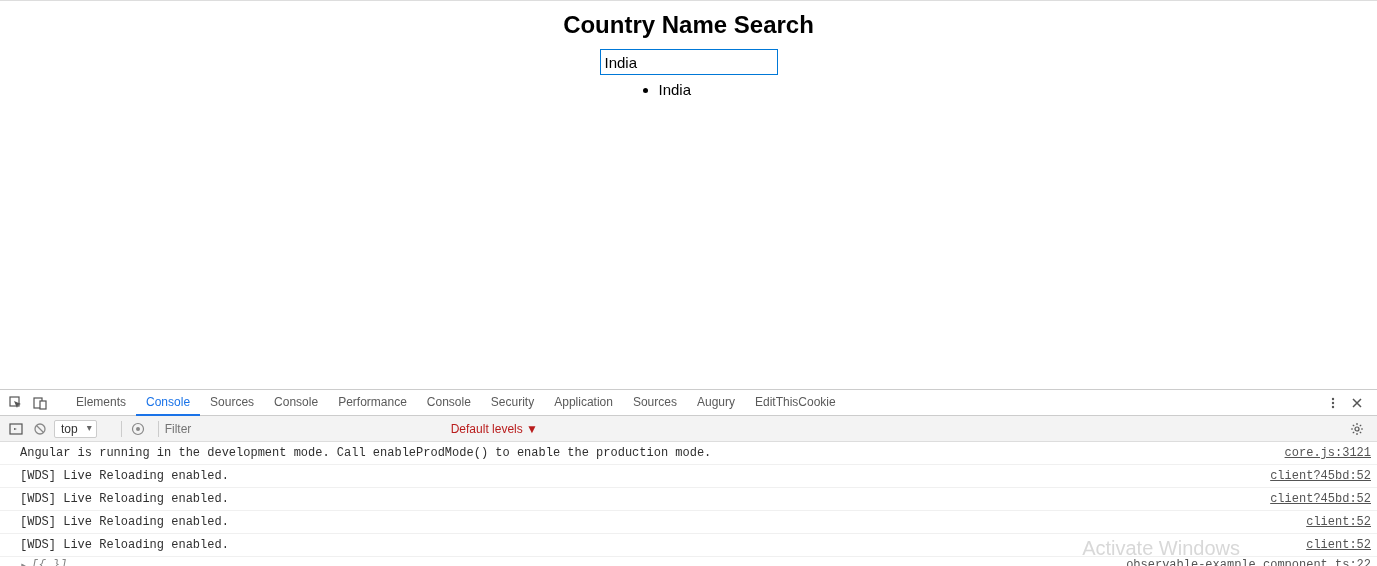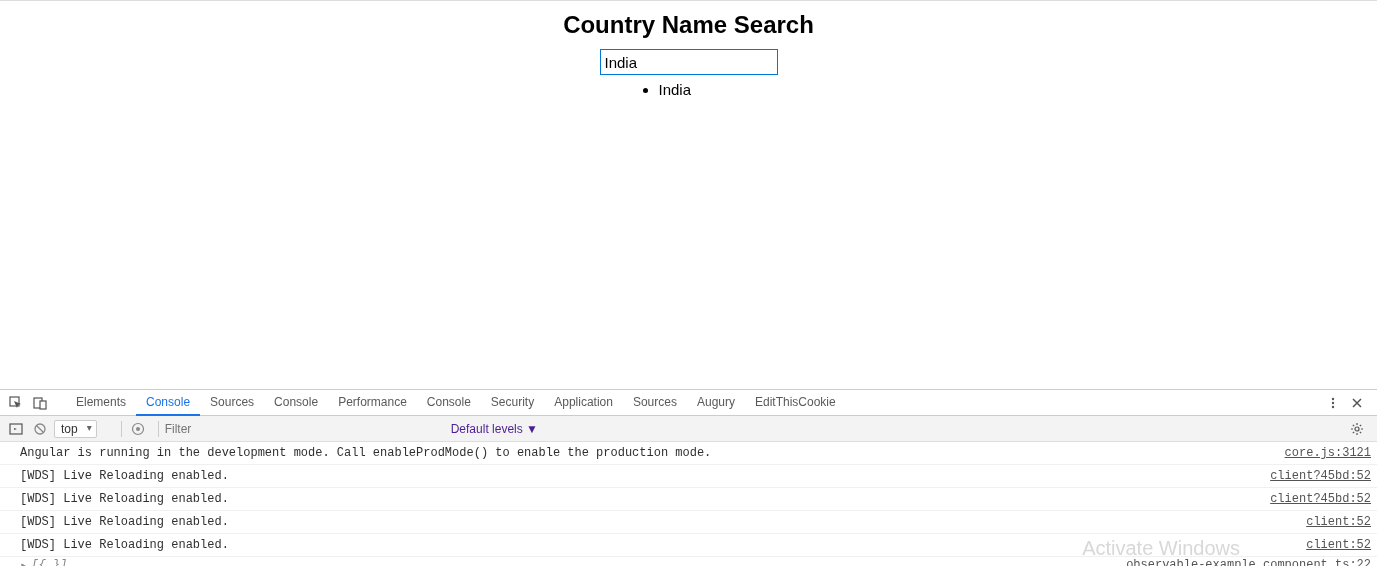--- a/index.html
+++ b/index.html
@@ -20,21 +20,21 @@
     .dt-tabs .tab { padding: 5px 10px; color: #5a5a5a; cursor: pointer; }
     .dt-tabs .tab.active { color: #1a73e8; border-bottom: 2px solid #1a73e8; }
     .dt-tabs .right { margin-left: auto; display: flex; align-items: center; }
     
     .dt-toolbar { display: flex; align-items: center; height: 26px; border-bottom: 1px solid #ddd; padding: 0 6px; background: #f3f3f3; }
     .dt-toolbar .tb-btn { width: 20px; height: 20px; display: flex; align-items: center; justify-content: center; color: #555; margin-right: 4px; cursor: pointer; }
     .dt-toolbar .context { border: 1px solid #ccc; background: #fff; padding: 1px 18px 1px 6px; font-size: 12px; color: #333; position: relative; margin-right: 18px; border-radius: 2px; cursor: pointer; }
     .dt-toolbar .context::after { content: "▾"; position: absolute; right: 4px; top: 1px; font-size: 10px; color: #666; }
     .dt-toolbar .sep { width: 1px; height: 16px; background: #ccc; margin: 0 6px; }
     .dt-toolbar .filter { border: none; background: transparent; font-size: 12px; color: #888; width: 280px; outline: none; }
-    .dt-toolbar .levels { font-size: 12px; color: #4c1d95; margin-left: 6px; cursor: pointer; }
+    .dt-toolbar .levels { font-size: 12px; color: #b91c1c; margin-left: 6px; cursor: pointer; }
     .dt-toolbar .gear { margin-left: auto; }
     
     .console-body { font-family: Consolas, "Courier New", monospace; font-size: 12px; overflow: hidden; }
     .log-row { display: flex; padding: 2px 6px 2px 20px; border-bottom: 1px solid #f0f0f0; line-height: 18px; }
     .log-msg { flex: 1; color: #303030; }
     .log-src { color: #545454; text-decoration: underline; cursor: pointer; }
     .expand-row { padding: 1px 6px 1px 20px; color: #888; font-style: italic; display: flex; }
     .expand-row .tri { font-style: normal; margin-right: 4px; color: #888; }
     .expand-row .src { margin-left: auto; text-decoration: underline; color: #545454; cursor: pointer; font-style: normal; }
     

